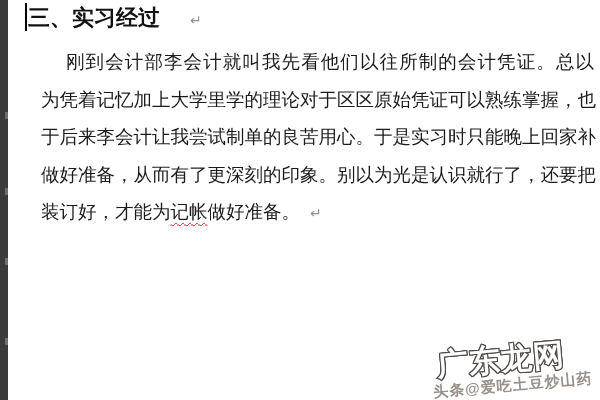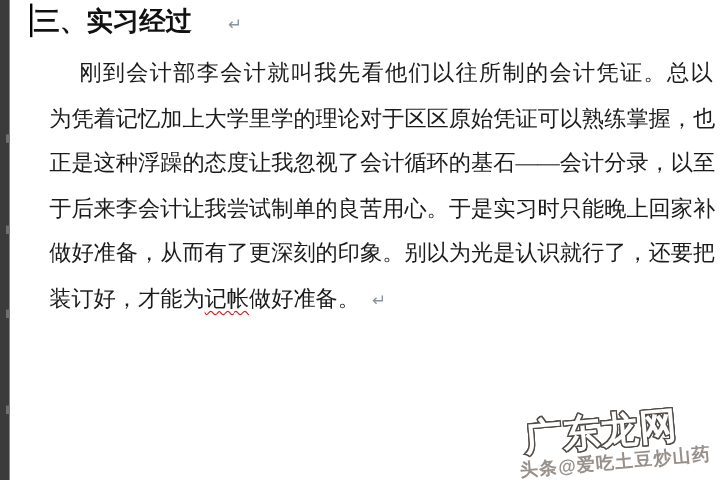--- a/index.html
+++ b/index.html
@@ -55,21 +55,20 @@
       <i style="top:338px"></i>
   </div>
 
   <div class="heading-row">
     <span class="cursor-bar"></span><span class="heading-text">三、实习经过</span><span class="pmark">↵</span>
   </div>
 
   <div class="para" id="para">
       <div class="line indent"><span>刚到会计部李会计就叫我先看他们以往所制的会计凭证。总以</span></div>
       <div class="line"><span>为凭着记忆加上大学里学的理论对于区区原始凭证可以熟练掌握，也</span></div>
-      <div class="line"><span>正是这种浮躁的态度让我忽视了会计循环的基石——会计分录，以至</span></div>
       <div class="line"><span>于后来李会计让我尝试制单的良苦用心。于是实习时只能晚上回家补</span></div>
       <div class="line"><span>做好准备，从而有了更深刻的印象。别以为光是认识就行了，还要把</span></div>
       <div class="line last"><span>装订好，才能为</span><span class="mis">记帐</span><span>做好准备。</span><span class="pmark">↵</span></div>
     </div>
 
   <div class="watermark">
     <span class="wm-small">头条@爱吃土豆炒山药</span>
     <span class="wm-big">广东龙网</span>
   </div>
 </div>

